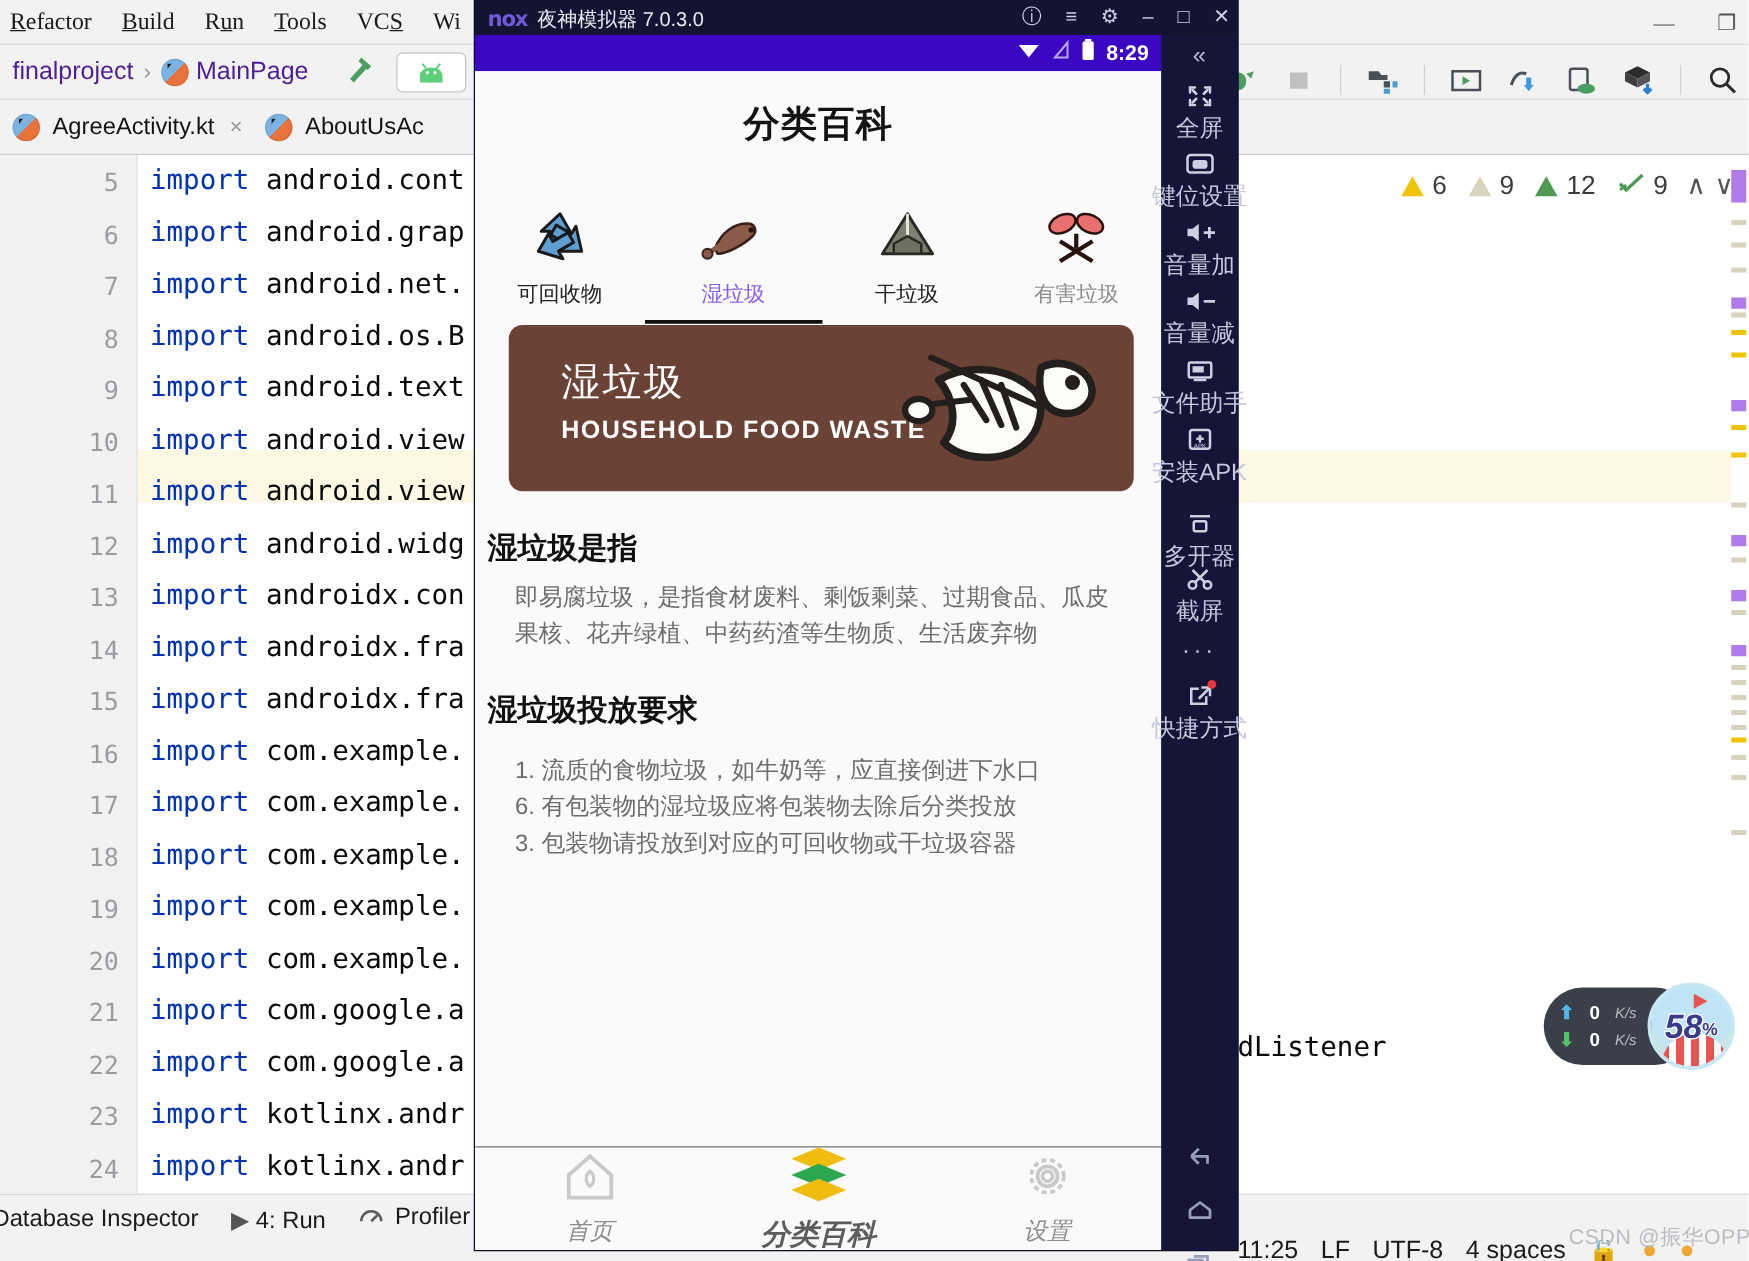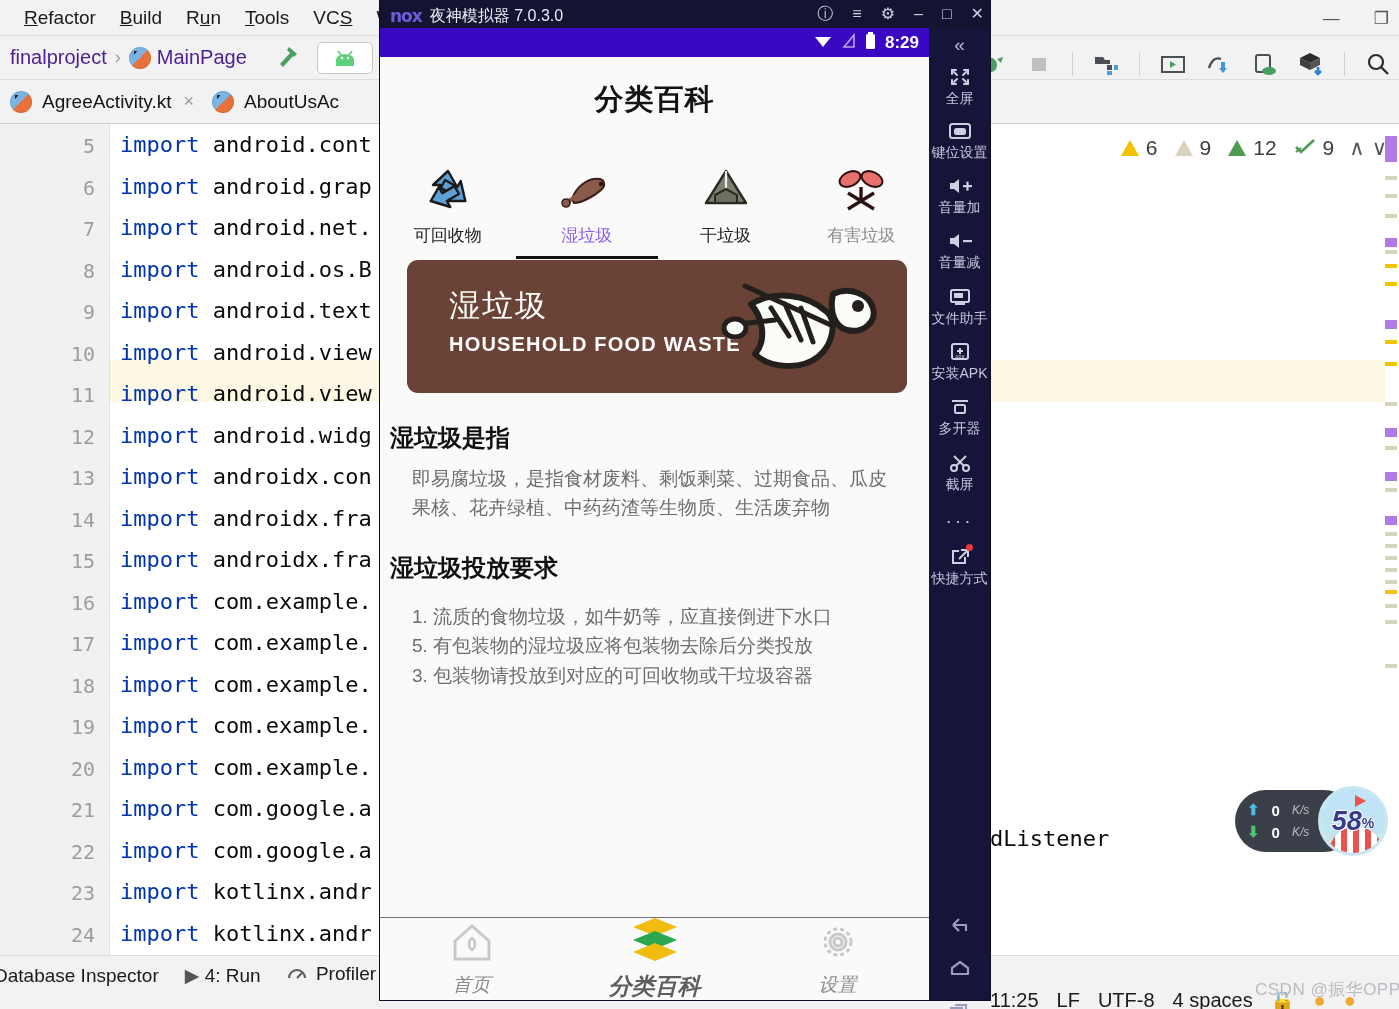--- a/index.html
+++ b/index.html
@@ -9,21 +9,21 @@
     background:#ffffff;
     position:relative;
   }
 
   
   #ide{ position:absolute; inset:0; background:#ffffff; }
 
   #ide-menubar{
     position:absolute; left:0; top:0; width:1399px; height:36px;
     background:#f2f2f2; border-bottom:1px solid #dcdcdc;
-    display:flex; align-items:center; padding-left:24px; gap:24px;
+    display:flex; align-items:center; padding-left:8px; gap:24px;font-family:Liberation Serif, serif;
   }
   .menu-item{ font-size:19px; color:#1a1a1a; white-space:nowrap; }
   .menu-item .mn{ text-decoration:underline; }
 
   #ide-win-ctrls{
     position:absolute; right:10px; top:0; height:36px; display:flex;
     align-items:center; gap:34px; color:#555;
   }
   #ide-win-ctrls .wc{ font-size:17px; line-height:1; }
 
@@ -208,21 +208,21 @@
     position:absolute; left:549px; top:28px; width:61px; height:972px;
     background:#15153a;
   }
   #nox-collapse{ position:absolute; left:0; top:0; width:61px; height:34px;
     display:flex; align-items:center; justify-content:center; color:#b9bcd6; font-size:19px; }
   .side-item{
     position:absolute; left:0; width:61px; display:flex; flex-direction:column;
     align-items:center; gap:2px; color:#c9ccdf;
   }
   .side-ico{ height:22px; display:flex; align-items:center; justify-content:center; }
-  .side-lbl{ font-size:14px; color:#c3c6dc; white-space:nowrap; }
+  .side-lbl{ font-size:19px; color:#c3c6dc; white-space:nowrap; }
   .nav-btn{ position:absolute; left:0; width:61px; display:flex; justify-content:center; color:#9a9dba; }
 
   
   #speedw{ position:absolute; left:1235px; top:790px; width:120px; height:62px;
     background:#3b3f49; border-radius:31px; display:flex; flex-direction:column;
     justify-content:center; padding-left:12px; gap:4px; }
   .spd{ display:flex; align-items:center; gap:12px; font-size:15px; color:#fff; font-weight:bold;}
   .spd .unit{ font-size:12px; color:#b9bcc2; font-weight:normal; font-style:italic;}
   #speed-badge{
     position:absolute; left:1318px; top:786px; width:70px; height:70px; border-radius:50%;
@@ -590,21 +590,21 @@
         </span>
       </div>
 
       <div class="sec-title" style="top:365px">湿垃圾是指</div>
       <div class="sec-body" style="top:407px">即易腐垃圾，是指食材废料、剩饭剩菜、过期食品、瓜皮果核、花卉绿植、中药药渣等生物质、生活废弃物</div>
 
       <div class="sec-title" style="top:495px">湿垃圾投放要求</div>
       <div class="sec-body" style="top:545px">
         <ol>
           <li>1. 流质的食物垃圾，如牛奶等，应直接倒进下水口</li>
-          <li>5. 有包装物的湿垃圾应将包装物去除后分类投放</li>
+          <li>6. 有包装物的湿垃圾应将包装物去除后分类投放</li>
           <li>3. 包装物请投放到对应的可回收物或干垃圾容器</li>
         </ol>
       </div>
 
       <div id="bottomnav">
         <div class="bn">
           <span>
             <svg width="46" height="42" viewBox="0 0 46 42">
               <path d="M6 20 L23 5 L40 20 L40 38 L6 38 Z" fill="none" stroke="#c9c9c9" stroke-width="3"></path>
               <path d="M23 17 C27 20 27 26 23 29 C19 26 19 20 23 17 Z" fill="none" stroke="#c9c9c9" stroke-width="2.6"></path>
@@ -698,21 +698,21 @@
       <span class="side-ico">
         <svg width="24" height="20" viewBox="0 0 24 20" fill="none" stroke="#cdd0e2" stroke-width="2">
           <rect x="4" y="2" width="16" height="15" rx="2"></rect>
           <path d="M12 6 V12 M9 9 H15" stroke-width="2"></path>
           <text x="12" y="16.5" font-size="5" fill="#cdd0e2" stroke="none" text-anchor="middle" font-family="Liberation Sans">APK</text>
         </svg>
       </span>
       <span class="side-lbl">安装APK</span>
     </div>
 
-    <div class="side-item" style="top:368px">
+    <div class="side-item" style="top:380px">
       <span class="side-ico">
         <svg width="24" height="20" viewBox="0 0 24 20" fill="none" stroke="#cdd0e2" stroke-width="2">
           <line x1="4" y1="4" x2="20" y2="4"></line>
           <rect x="7" y="8" width="10" height="8" rx="1.5"></rect>
         </svg>
       </span>
       <span class="side-lbl">多开器</span>
     </div>
 
     <div class="side-item" style="top:424px">

